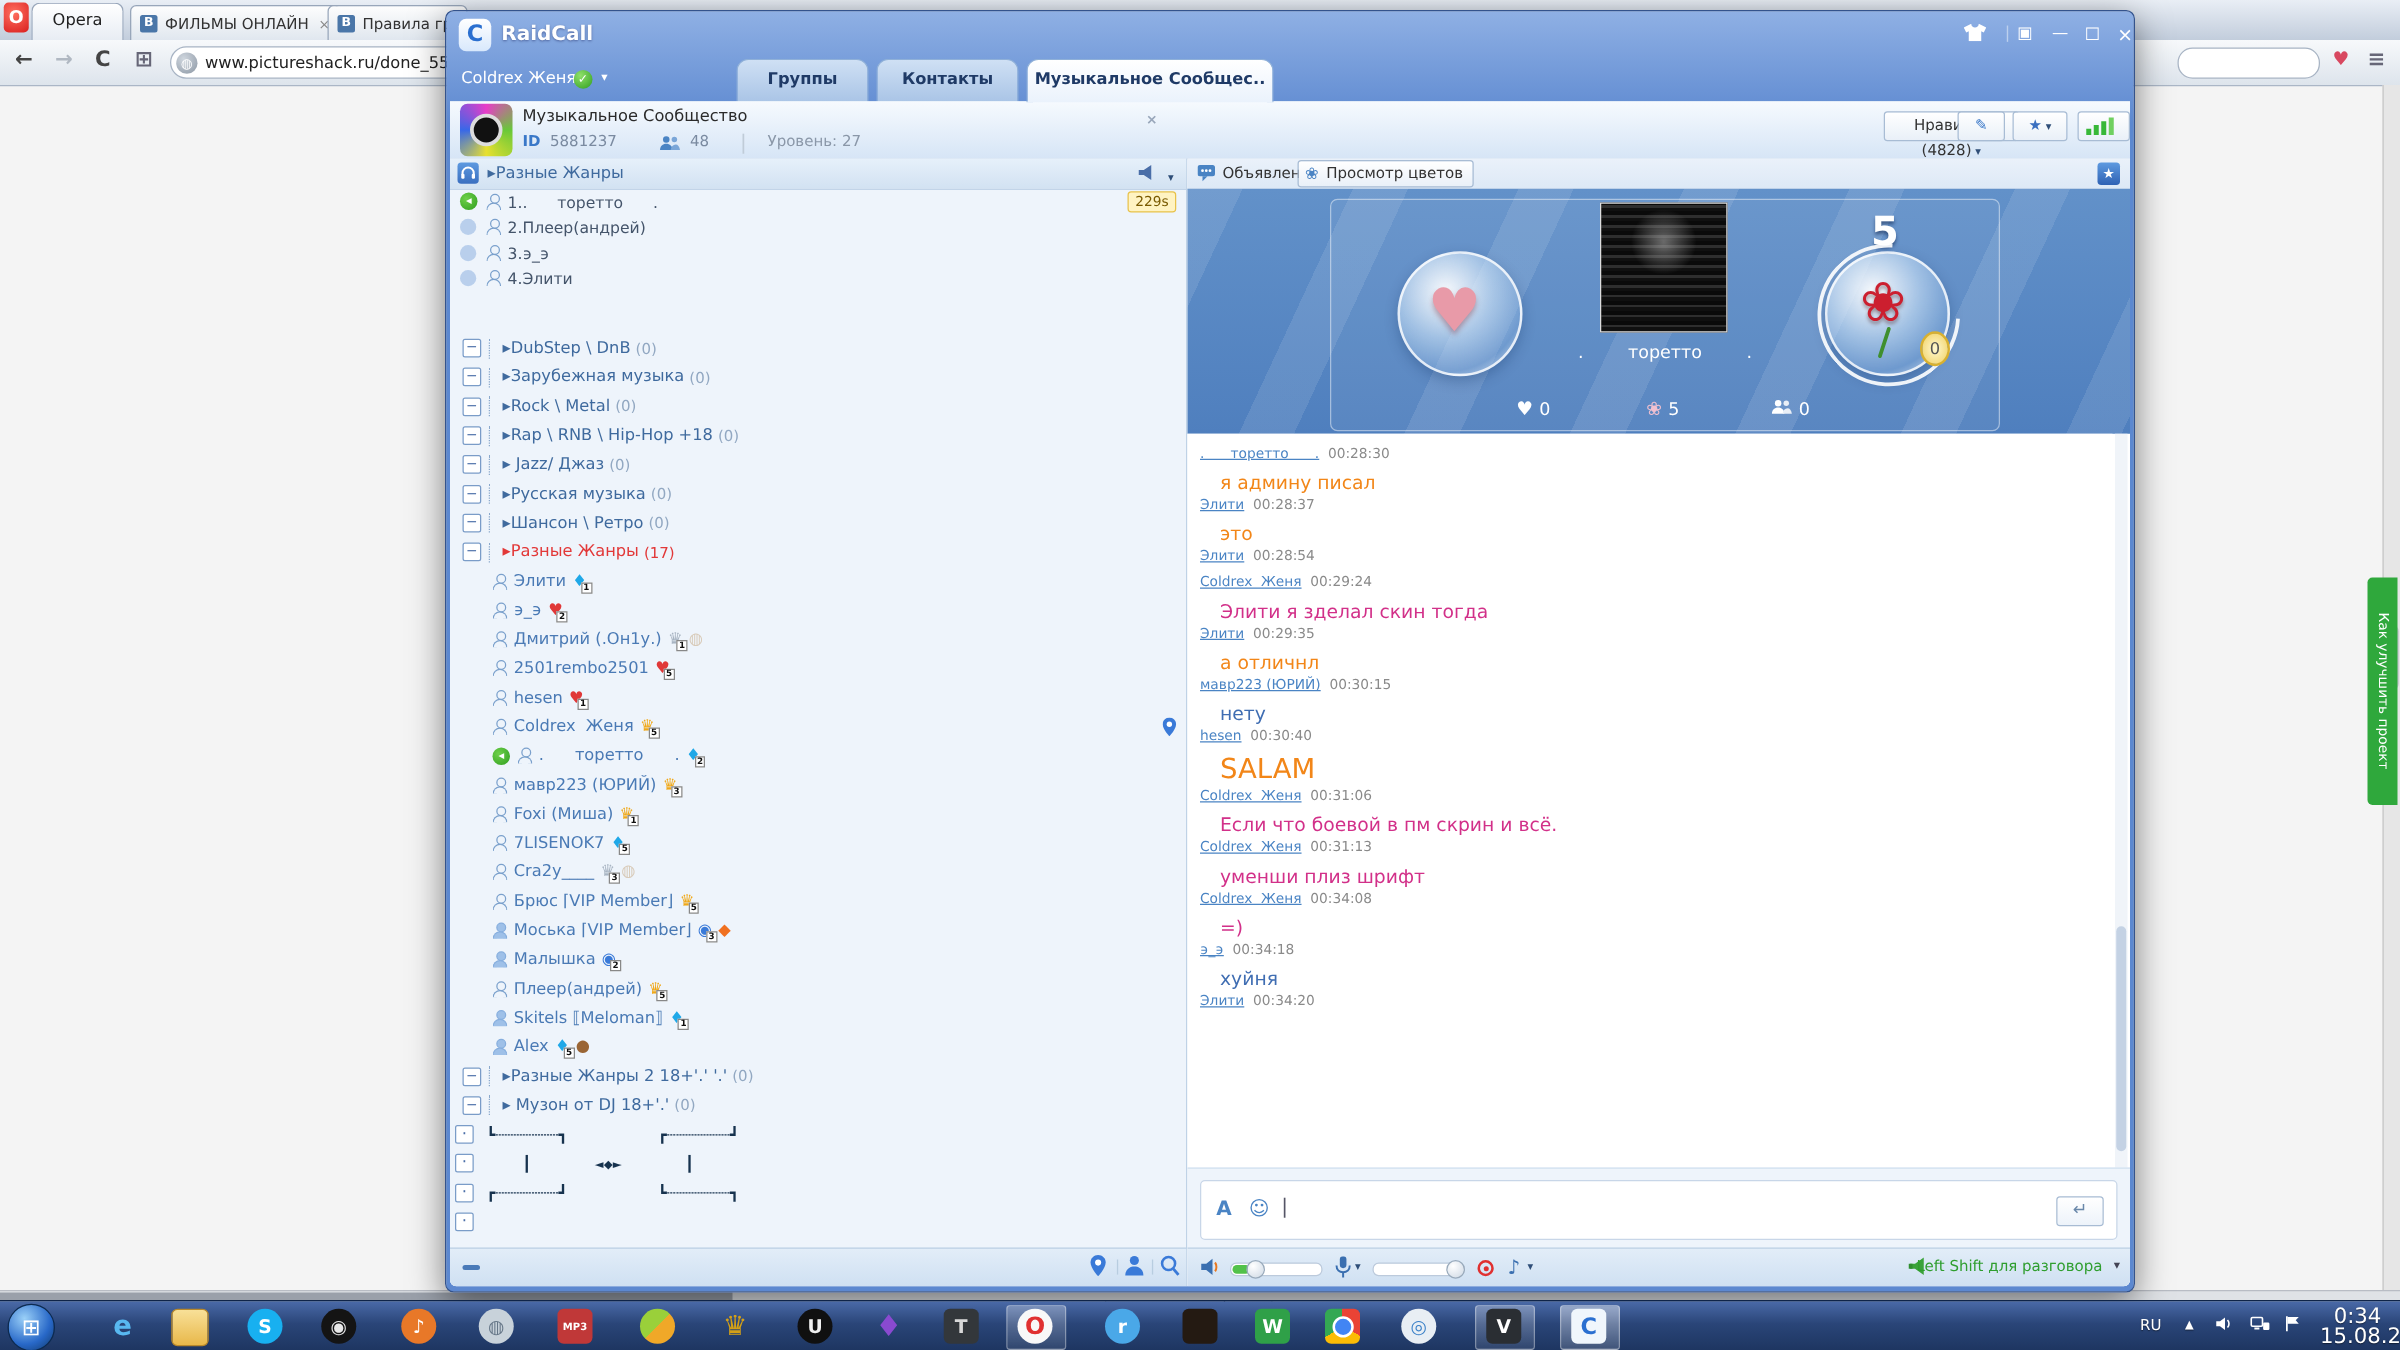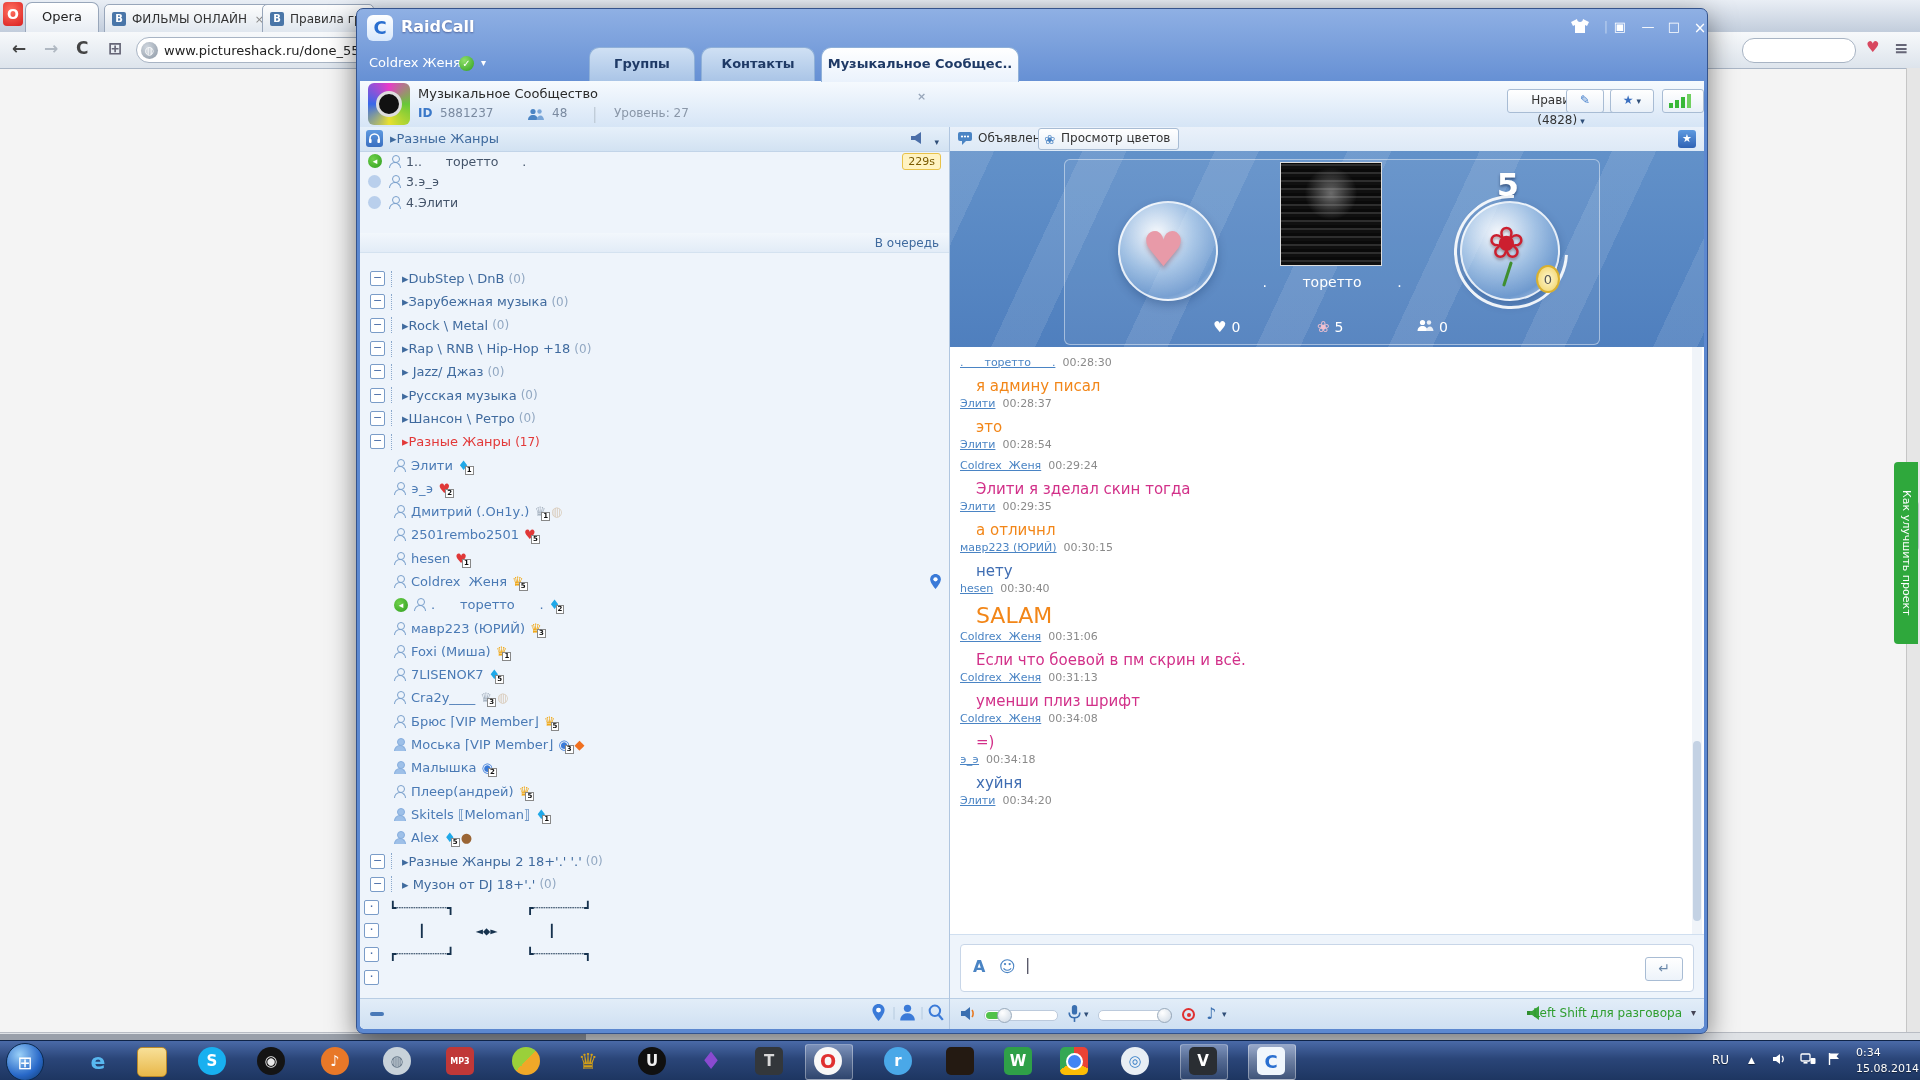--- a/index.html
+++ b/index.html
@@ -176,21 +176,21 @@
     background:linear-gradient(rgba(255,255,255,.30),rgba(255,255,255,.08));}
   .ti-hl.focus{background:linear-gradient(rgba(255,255,255,.45),rgba(255,255,255,.15));}
   .orbstart{position:absolute;left:6px;top:2px;width:36px;height:36px;border-radius:50%;
     background:radial-gradient(circle at 35% 30%,#9ad0f8,#2868c8 60%,#103868);border:1px solid #0c2a50;
     color:#fff;font-size:18px;display:flex;align-items:center;justify-content:center;}
   .chromeico{background:conic-gradient(#ea4335 0 33%,#fbbc05 0 66%,#34a853 0 100%);}
   .chromeico span{width:13px;height:13px;border-radius:50%;background:#4285f4;border:2.5px solid #fff;}
   .folderico{background:linear-gradient(#f8e098,#e8b84a);border:1px solid #b8882a;}
   .eggico{background:linear-gradient(135deg,#9ad03a 50%,#f0a828 50%);}
   .tray{position:absolute;color:#fff;font-size:12px;text-shadow:0 1px 1px rgba(0,0,0,.5);}
-  #clock{position:absolute;left:1856px;top:4px;width:60px;color:#fff;font-size:11px;line-height:16px;text-shadow:0 1px 1px rgba(0,0,0,.5);}
+  #clock{position:absolute;left:1856px;top:4px;width:60px;text-align:center;color:#fff;font-size:17px;line-height:16px;text-shadow:0 1px 1px rgba(0,0,0,.5);}
 </style>
 </head>
 <body>
 
 <div id="screen">
 
   <div id="tabstrip">
     <div class="o-ico">O</div>
     <div class="o-tab">Opera</div>
     <div class="btab" style="left:104px;width:152px;">
@@ -304,29 +304,33 @@
         <div id="queue">
             <div class="qrow">
               <span class="spk">◂</span>
               <span class="uic"></span>
               <span class="qlabel">1..      торетто      .</span>
               <span class="qbadge">229s</span>
             </div>
             <div class="qrow">
               <span class="qdot"></span>
               <span class="uic"></span>
-              <span class="qlabel">3.϶_϶</span>
+              <span class="qlabel">2.Плеер(андрей)</span>
             </div>
             <div class="qrow">
               <span class="qdot"></span>
               <span class="uic"></span>
+              <span class="qlabel">3.϶_϶</span>
+            </div>
+            <div class="qrow">
+              <span class="qdot"></span>
+              <span class="uic"></span>
               <span class="qlabel">4.Элити</span>
             </div>
           </div>
-        <div id="queuelink">В очередь</div>
         <div id="lrows">
             <div class="lrow chrow">
               <span class="exp">−</span>
               <span class="dotline"></span>
               <span class="chlabel">▸DubStep \ DnB</span>
               <span class="chcount">(0)</span>
             </div>
             <div class="lrow chrow">
               <span class="exp">−</span>
               <span class="dotline"></span>

